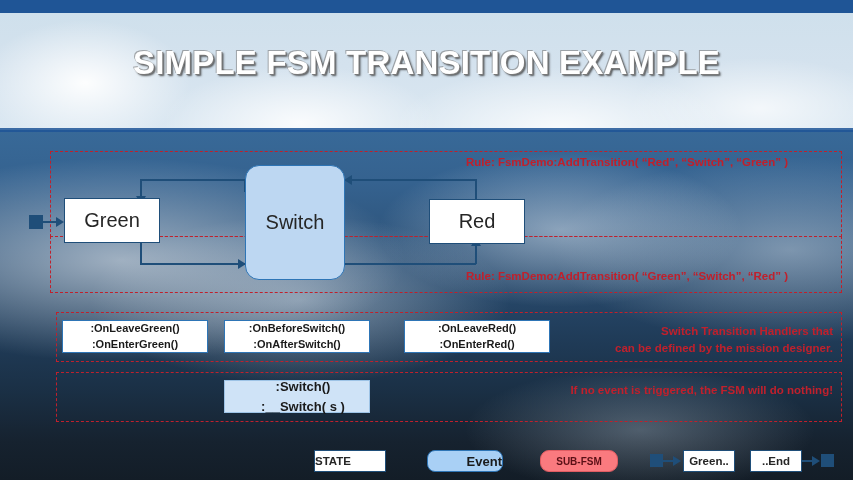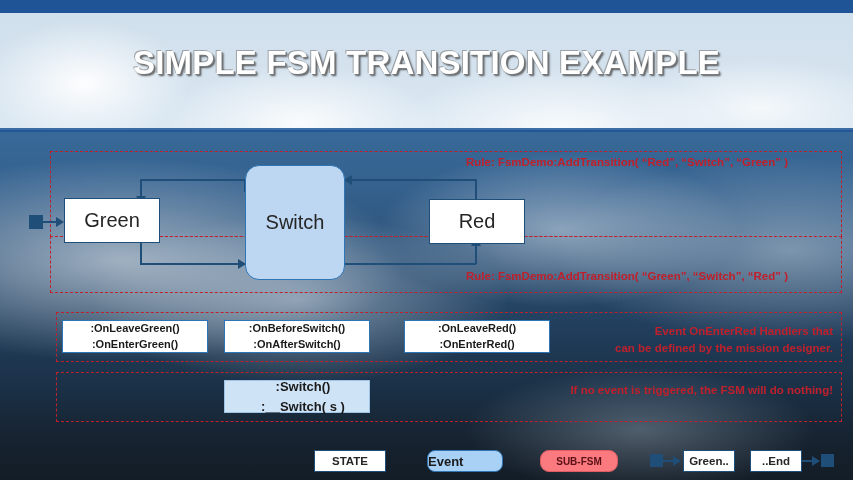--- a/index.html
+++ b/index.html
@@ -77,26 +77,26 @@
   .arrow{position:absolute;width:0;height:0;}
   .arrow-down{border-left:5px solid transparent;border-right:5px solid transparent;border-top:8px solid #1f4e79;}
   .arrow-up{border-left:5px solid transparent;border-right:5px solid transparent;border-bottom:8px solid #1f4e79;}
   .arrow-right{border-top:5px solid transparent;border-bottom:5px solid transparent;border-left:8px solid #1f4e79;}
   .arrow-left{border-top:5px solid transparent;border-bottom:5px solid transparent;border-right:8px solid #1f4e79;}
   .sq{position:absolute;background:#1f4e79;}
 
   
   .legend-state{
     position:absolute;background:#ffffff;border:1.5px solid #1f4e79;
-    display:flex;align-items:center;justify-content:center;
+    display:flex;align-items:center;
     font-size:11.5px;font-weight:bold;color:#262626;box-sizing:border-box;
   }
   .legend-event{
     position:absolute;background:#a9d0f5;border:1.5px solid #2e75b6;border-radius:8px;
-    display:flex;align-items:center;justify-content:flex-start;
+    display:flex;align-items:center;justify-content:flex-end;
     font-size:13px;font-weight:bold;color:#1a1a1a;box-sizing:border-box;
   }
   .legend-sub{
     position:absolute;background:#fa7a7f;border:1.5px solid #e05c62;border-radius:9px;
     display:flex;align-items:center;justify-content:center;
     font-size:10px;font-weight:bold;color:#5a1016;box-sizing:border-box;
   }
   .legend-endpoint{
     position:absolute;background:#ffffff;border:1.5px solid #1f4e79;
     display:flex;align-items:center;justify-content:center;
@@ -161,21 +161,21 @@
   <div class="handler-box" style="left:224px;top:320px;width:146px;height:33px;">
     <span>:OnBeforeSwitch()</span>
     <span>:OnAfterSwitch()</span>
   </div>
   <div class="handler-box" style="left:384px;top:320px;width:146px;height:33px;margin-left:20px;">
     <span>:OnLeaveRed()</span>
     <span>:OnEnterRed()</span>
   </div>
 
   <div class="note" style="left:540px;top:323px;width:293px;">
-    <div>Event OnEnterRed Handlers that</div>
+    <div>Switch Transition Handlers that</div>
     <div>can be defined by the mission designer.</div>
   </div>
 
   <div class="rule-box" style="left:56px;top:372px;width:784px;height:48px;"></div>
 
   <div class="trigger-box" style="left:224px;top:380px;width:146px;height:33px;">
     <span>:Switch()</span>
     <span>:__Switch( s )</span>
   </div>
 

